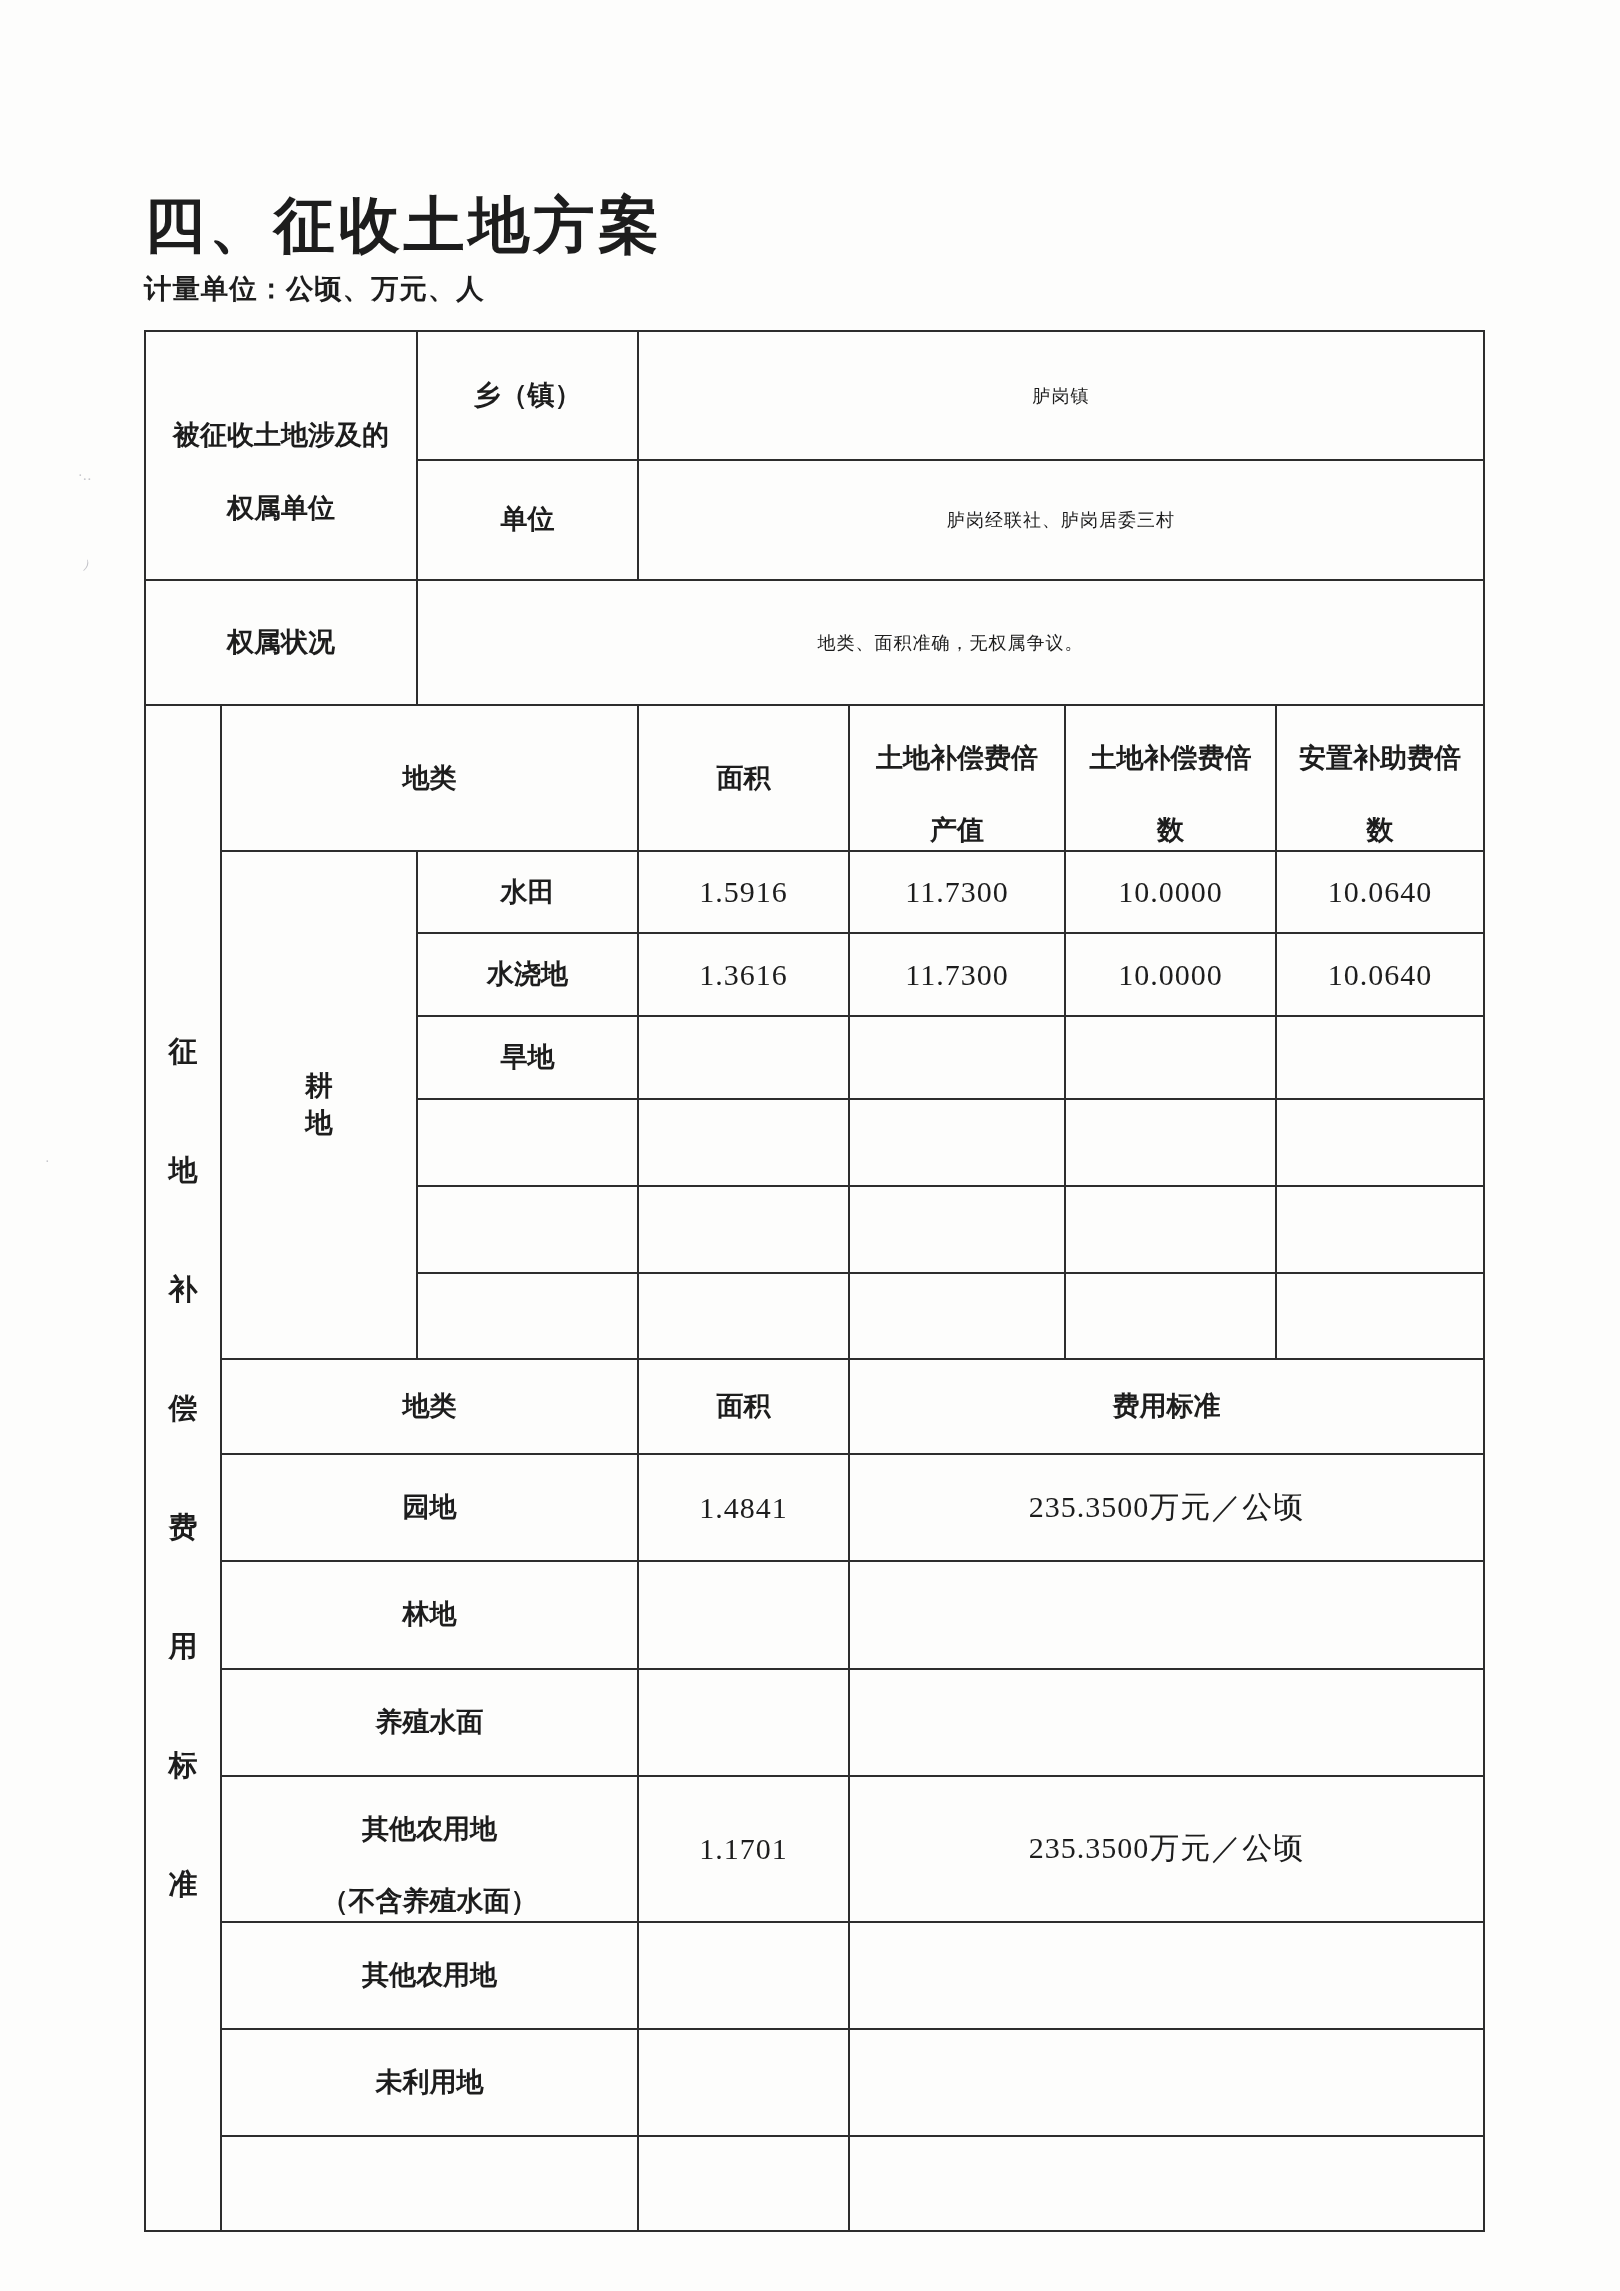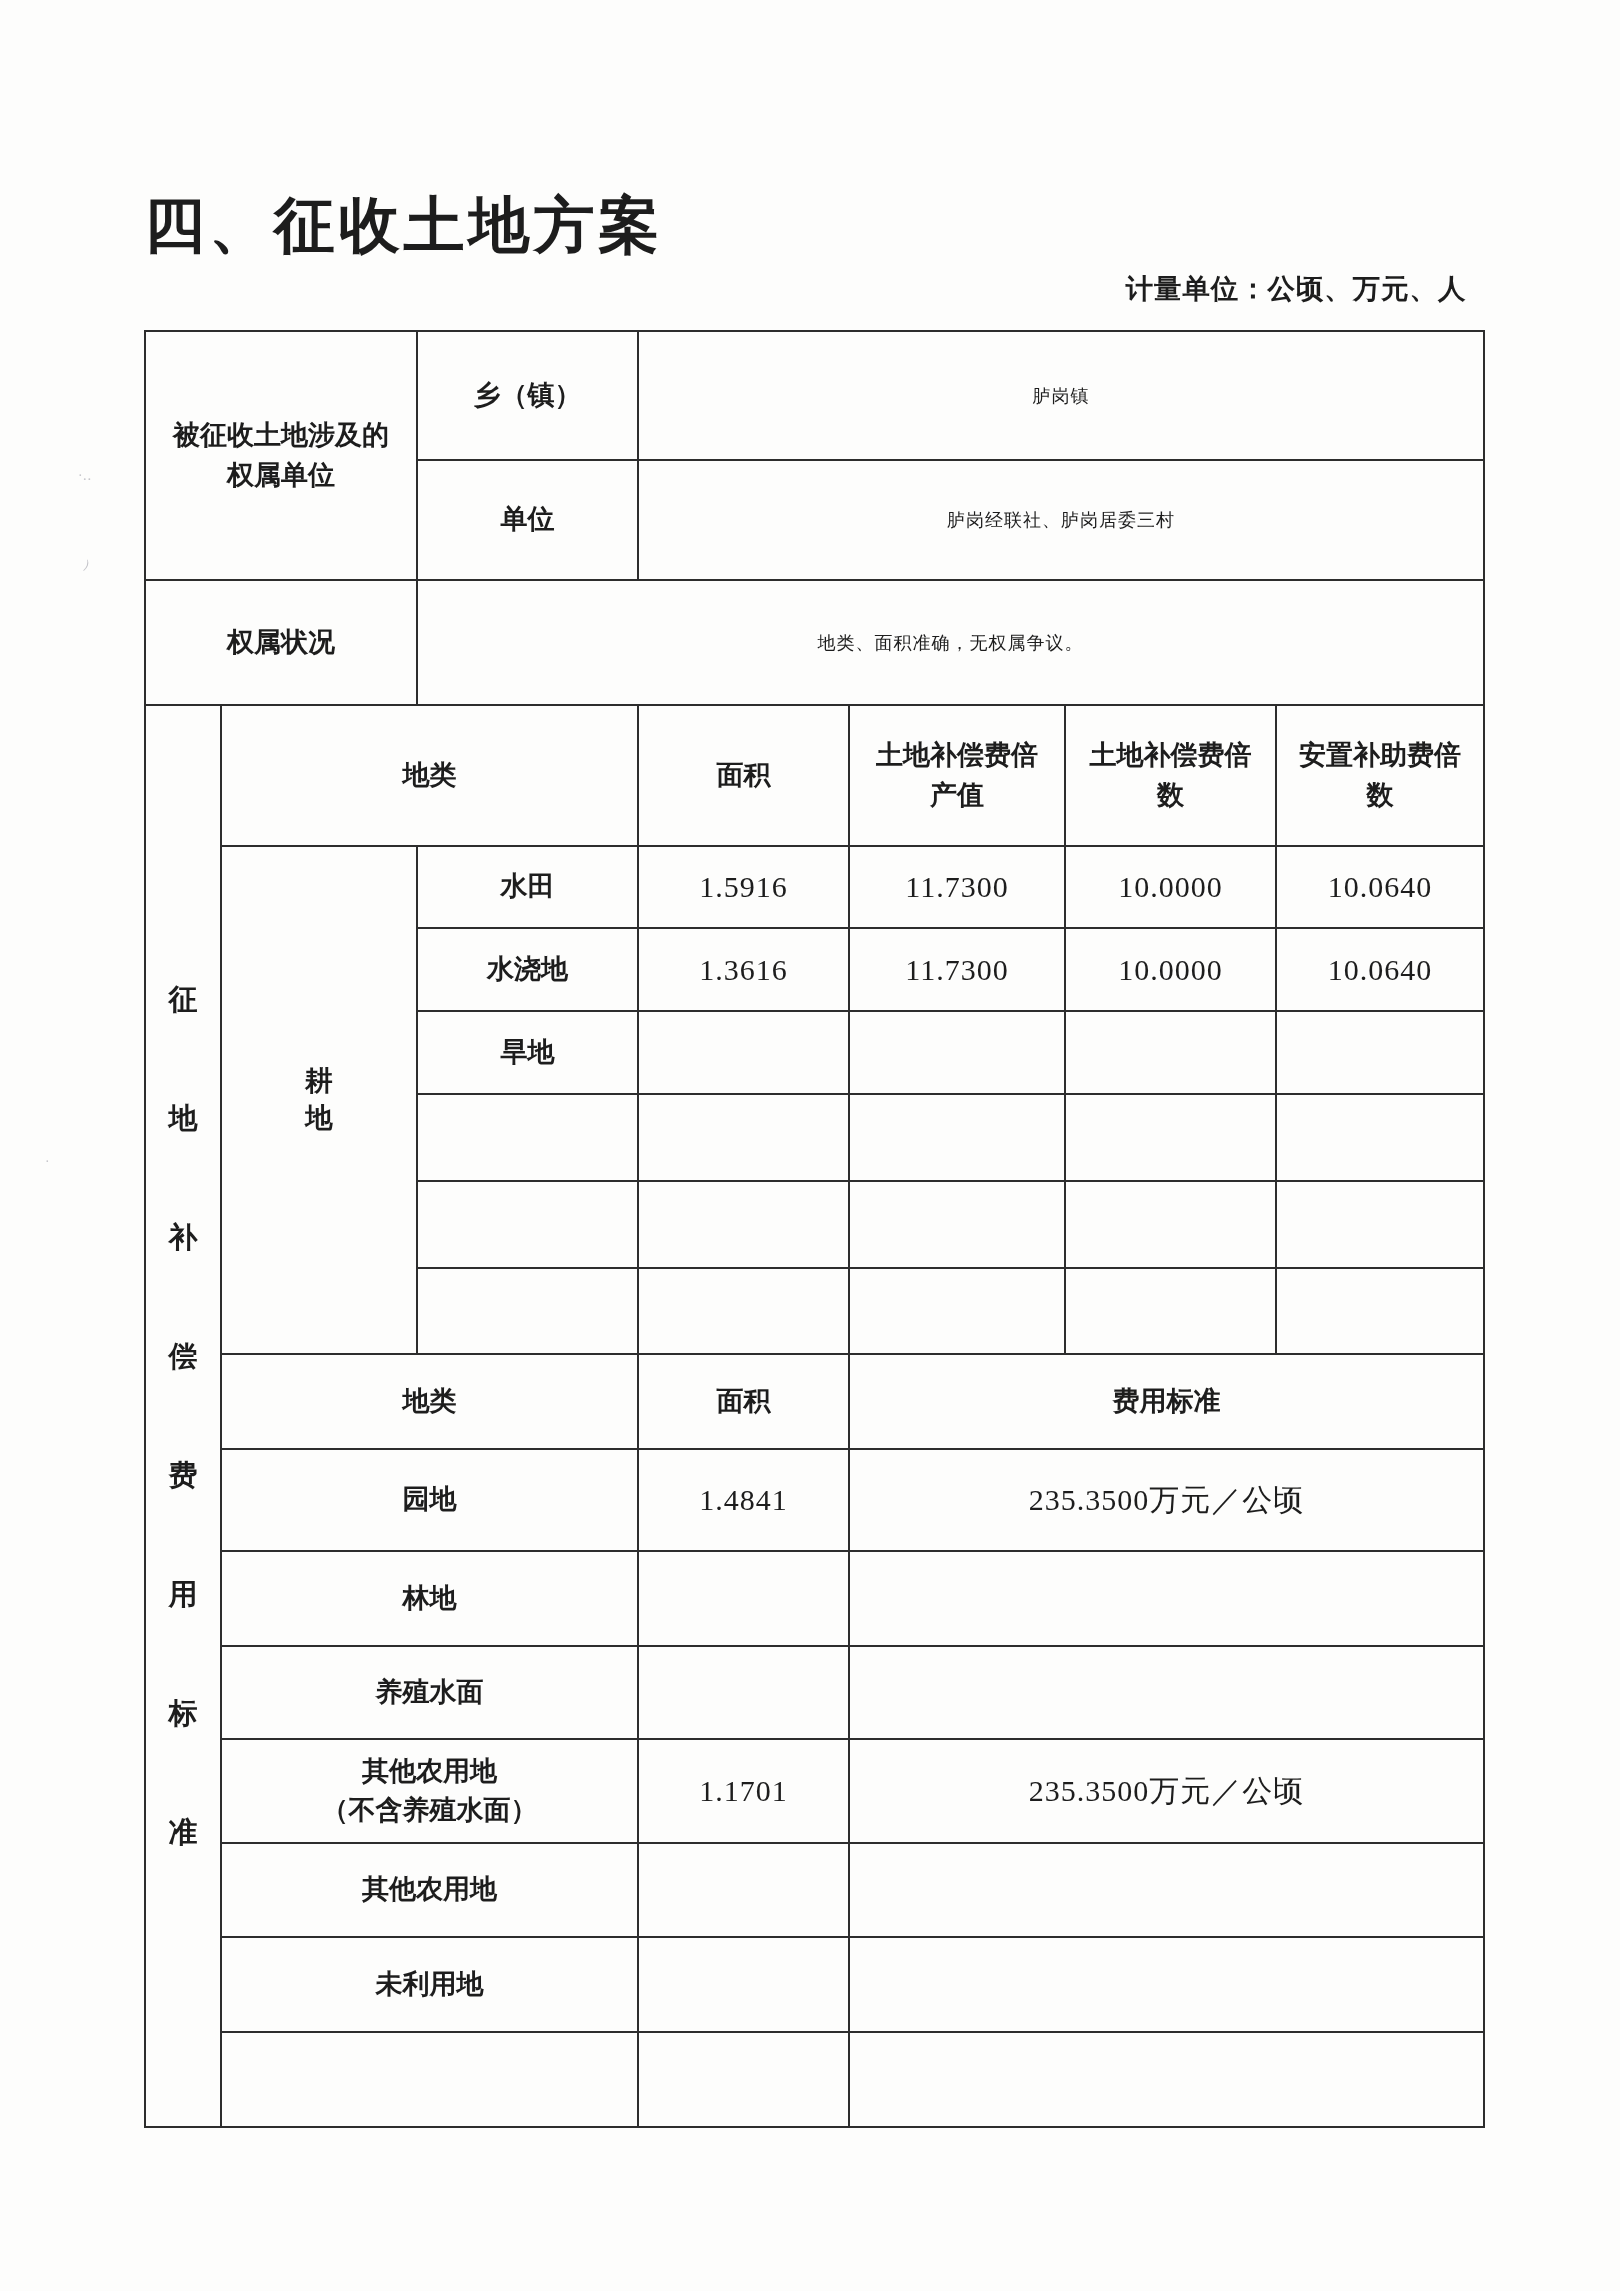--- a/index.html
+++ b/index.html
@@ -16,21 +16,20 @@
     position:absolute;
     left:144px; top:192px; width:1338px;
     text-align:left;
     font-size:61px; font-weight:bold;
     letter-spacing:3.9px;
     line-height:1.1;
   }
   .unit-note {
     position:absolute;
     left:144px; top:271px; width:1338px;
-    text-align:right;
     padding-right:15.7px;
     box-sizing:border-box;
     font-size:27.4px; font-weight:bold;
     letter-spacing:1px;
   }
   table.main {
     position:absolute;
     left:144px; top:330px;
     width:1338px;
     border-collapse:collapse;
@@ -41,21 +40,21 @@
     border-top-width:2.9px;
     border-bottom-width:2.9px;
     text-align:center;
     vertical-align:middle;
     padding:0 5.9px;
     overflow:hidden;
   }
   .lbl { font-weight:bold; font-size:27px; line-height:1.45; }
   .val { font-size:18px; font-weight:normal; letter-spacing:1px; }
   .num { font-size:30px; font-weight:normal; letter-spacing:1px; }
-  .blk { display:block; }
+  .blk { display:block;margin-top:33px; }
   .side-col div {
     display:flex; flex-direction:column;
     align-items:center; justify-content:center;
     gap:90px;
     font-size:29px; font-weight:bold; line-height:1;
   }
   .group-col div {
     display:flex; flex-direction:column;
     align-items:center; justify-content:center;
     gap:9.8px;

